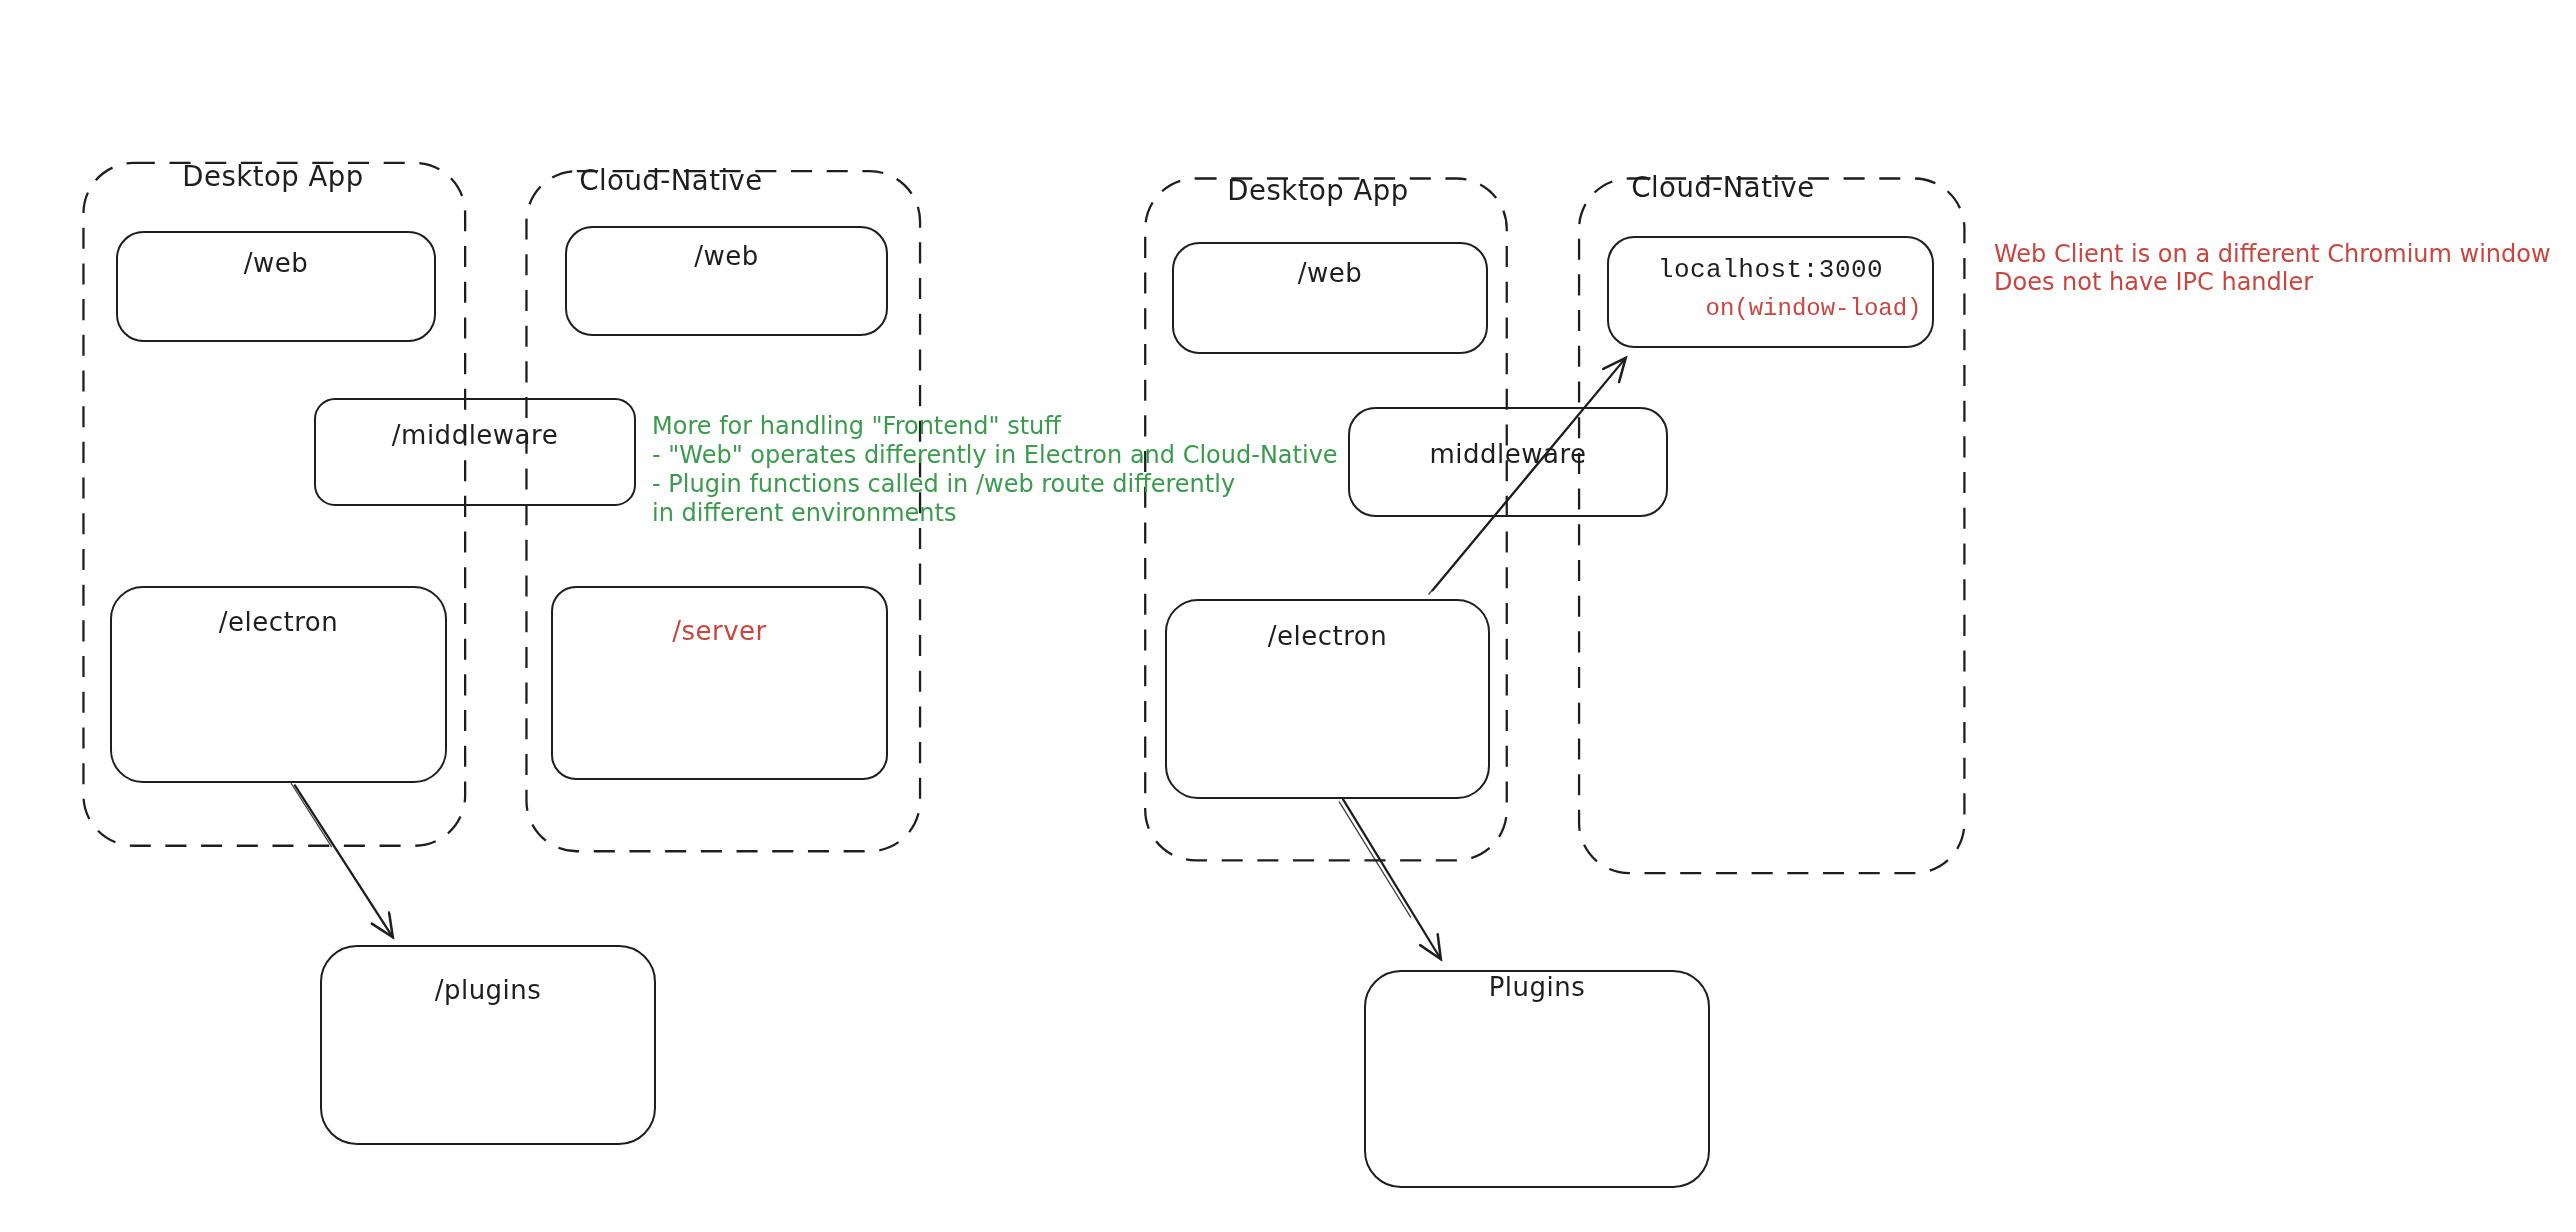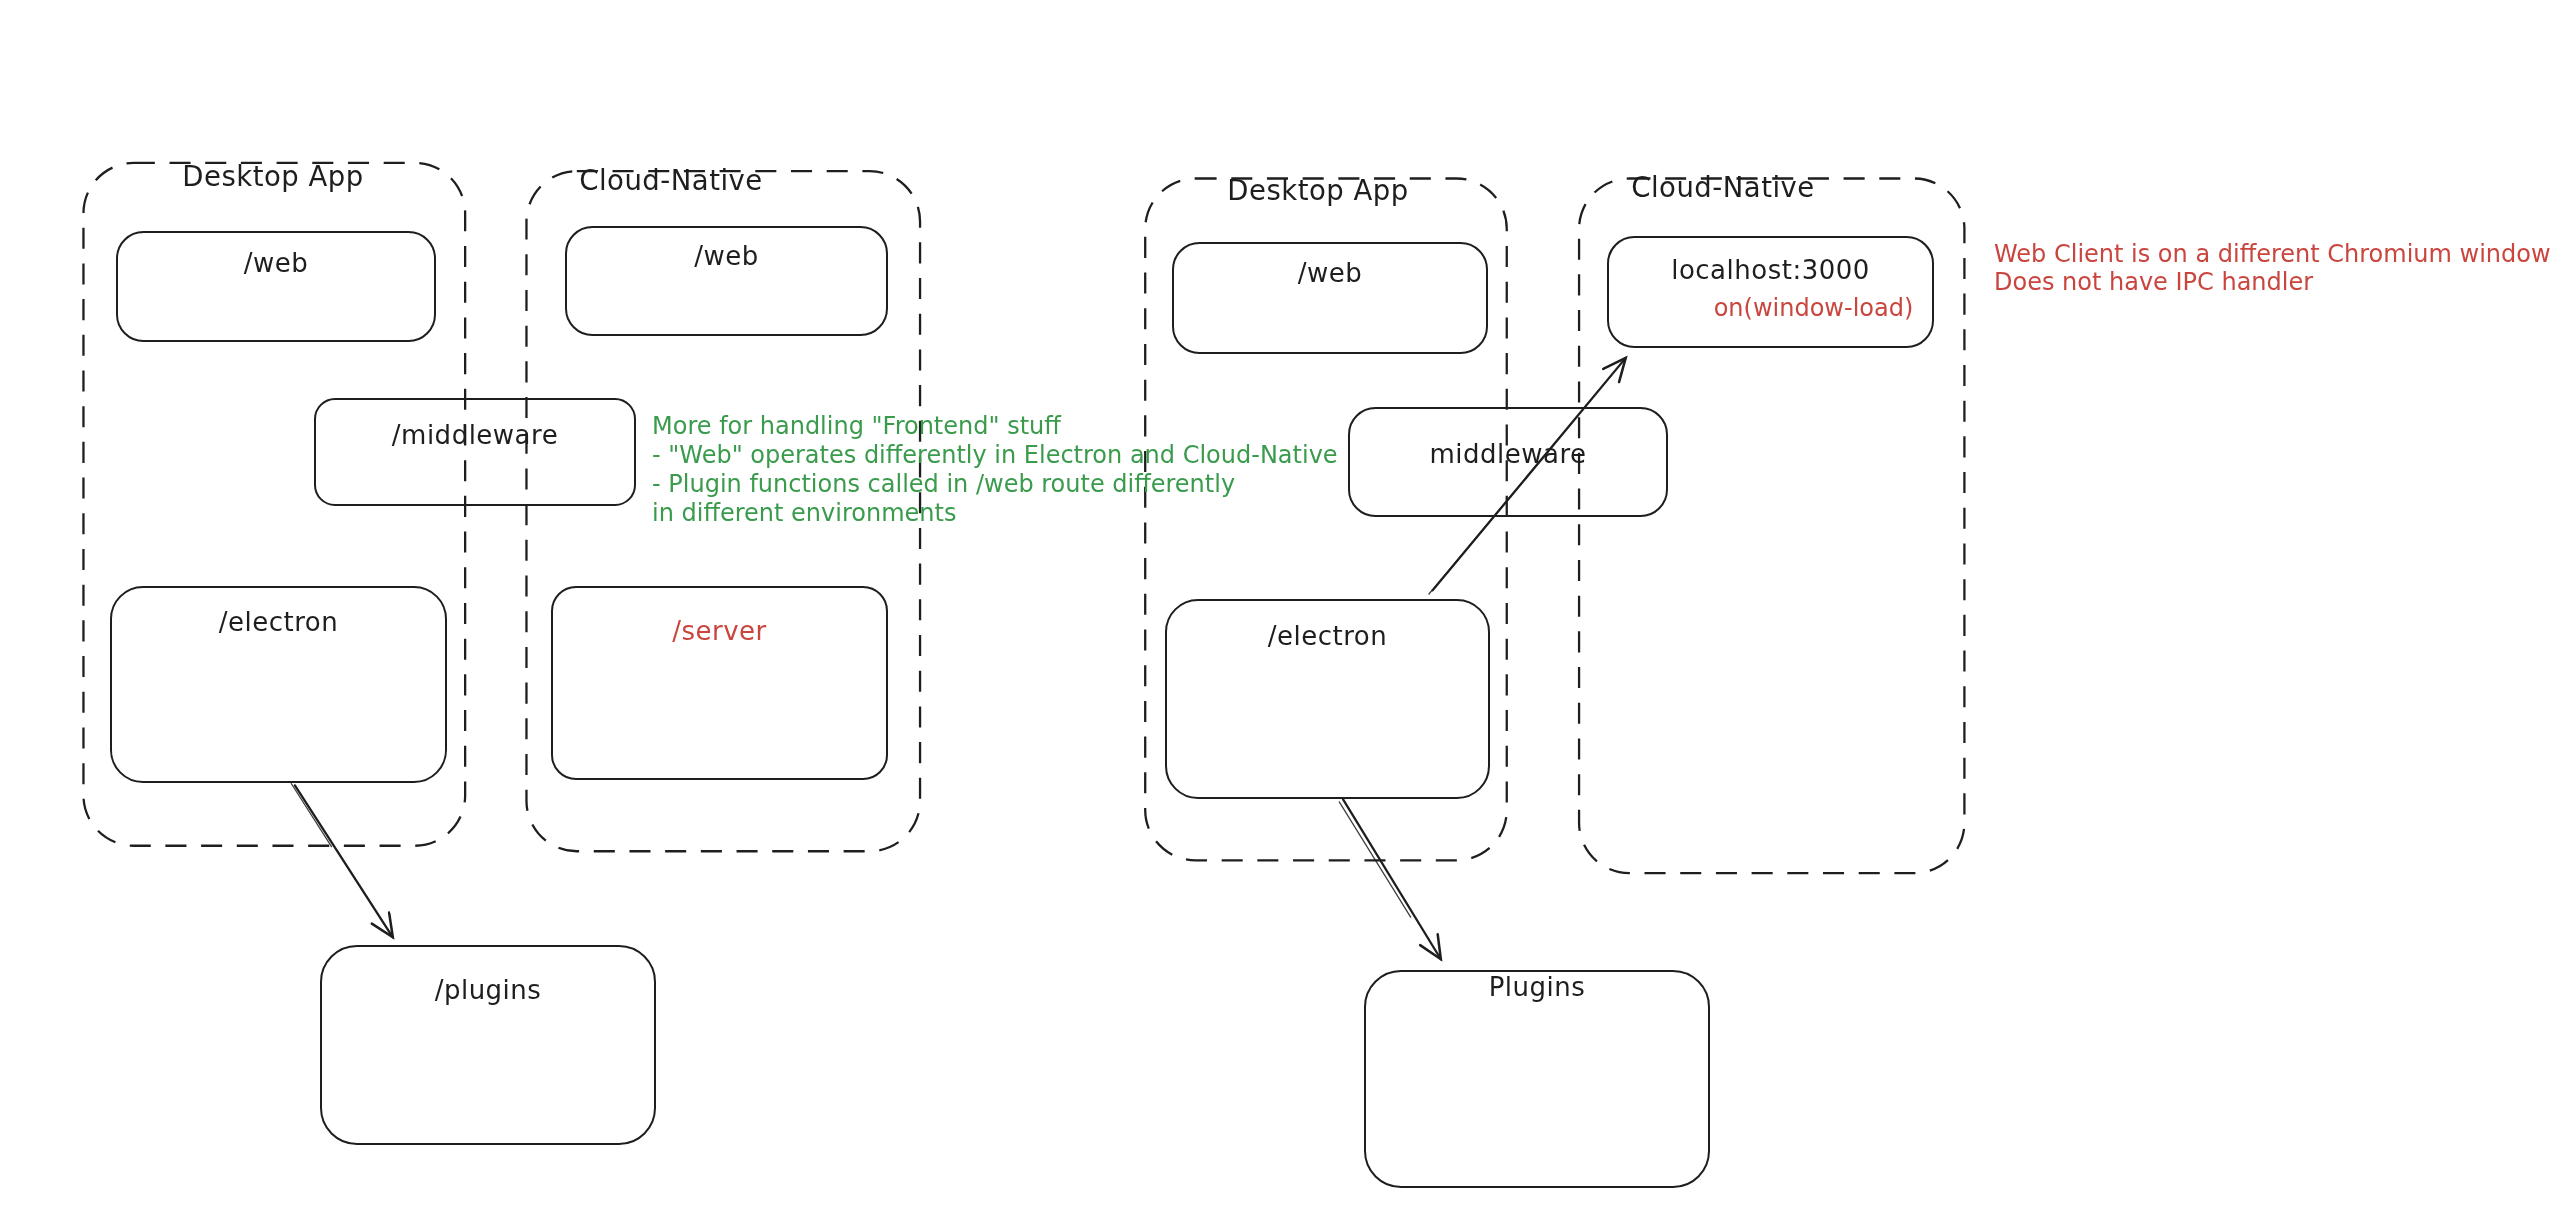--- a/index.html
+++ b/index.html
@@ -113,21 +113,21 @@
   </div>
 
   <div class="node" style="left:320px;top:945px;width:336px;height:200px;padding-top:28px;border-radius:37px;">
     <span class="lbl">/plugins</span>
   </div>
 
   <div class="node" style="left:1172px;top:242px;width:316px;height:112px;padding-top:13.7px;border-radius:27.5px;">
     <span class="lbl">/web</span>
   </div>
 
-  <div class="node" style="left:1607px;top:236px;width:327px;height:112px;padding-top:16.5px;border-radius:27.5px;">
+  <div class="node" style="left:1607px;top:236px;width:327px;height:112px;padding-top:16.5px;border-radius:27.5px;font-family:Liberation Mono, monospace;">
     <span class="lbl">localhost:3000</span>
     <span class="sublbl" style="top:56px;">on(window-load)</span>
   </div>
 
   <div class="node" style="left:1348px;top:407px;width:320px;height:110px;padding-top:30px;border-radius:27.5px;">
     <span class="lbl">middleware</span>
   </div>
 
   <div class="node" style="left:1165px;top:599px;width:325px;height:200px;padding-top:20px;border-radius:33px;">
     <span class="lbl">/electron</span>

